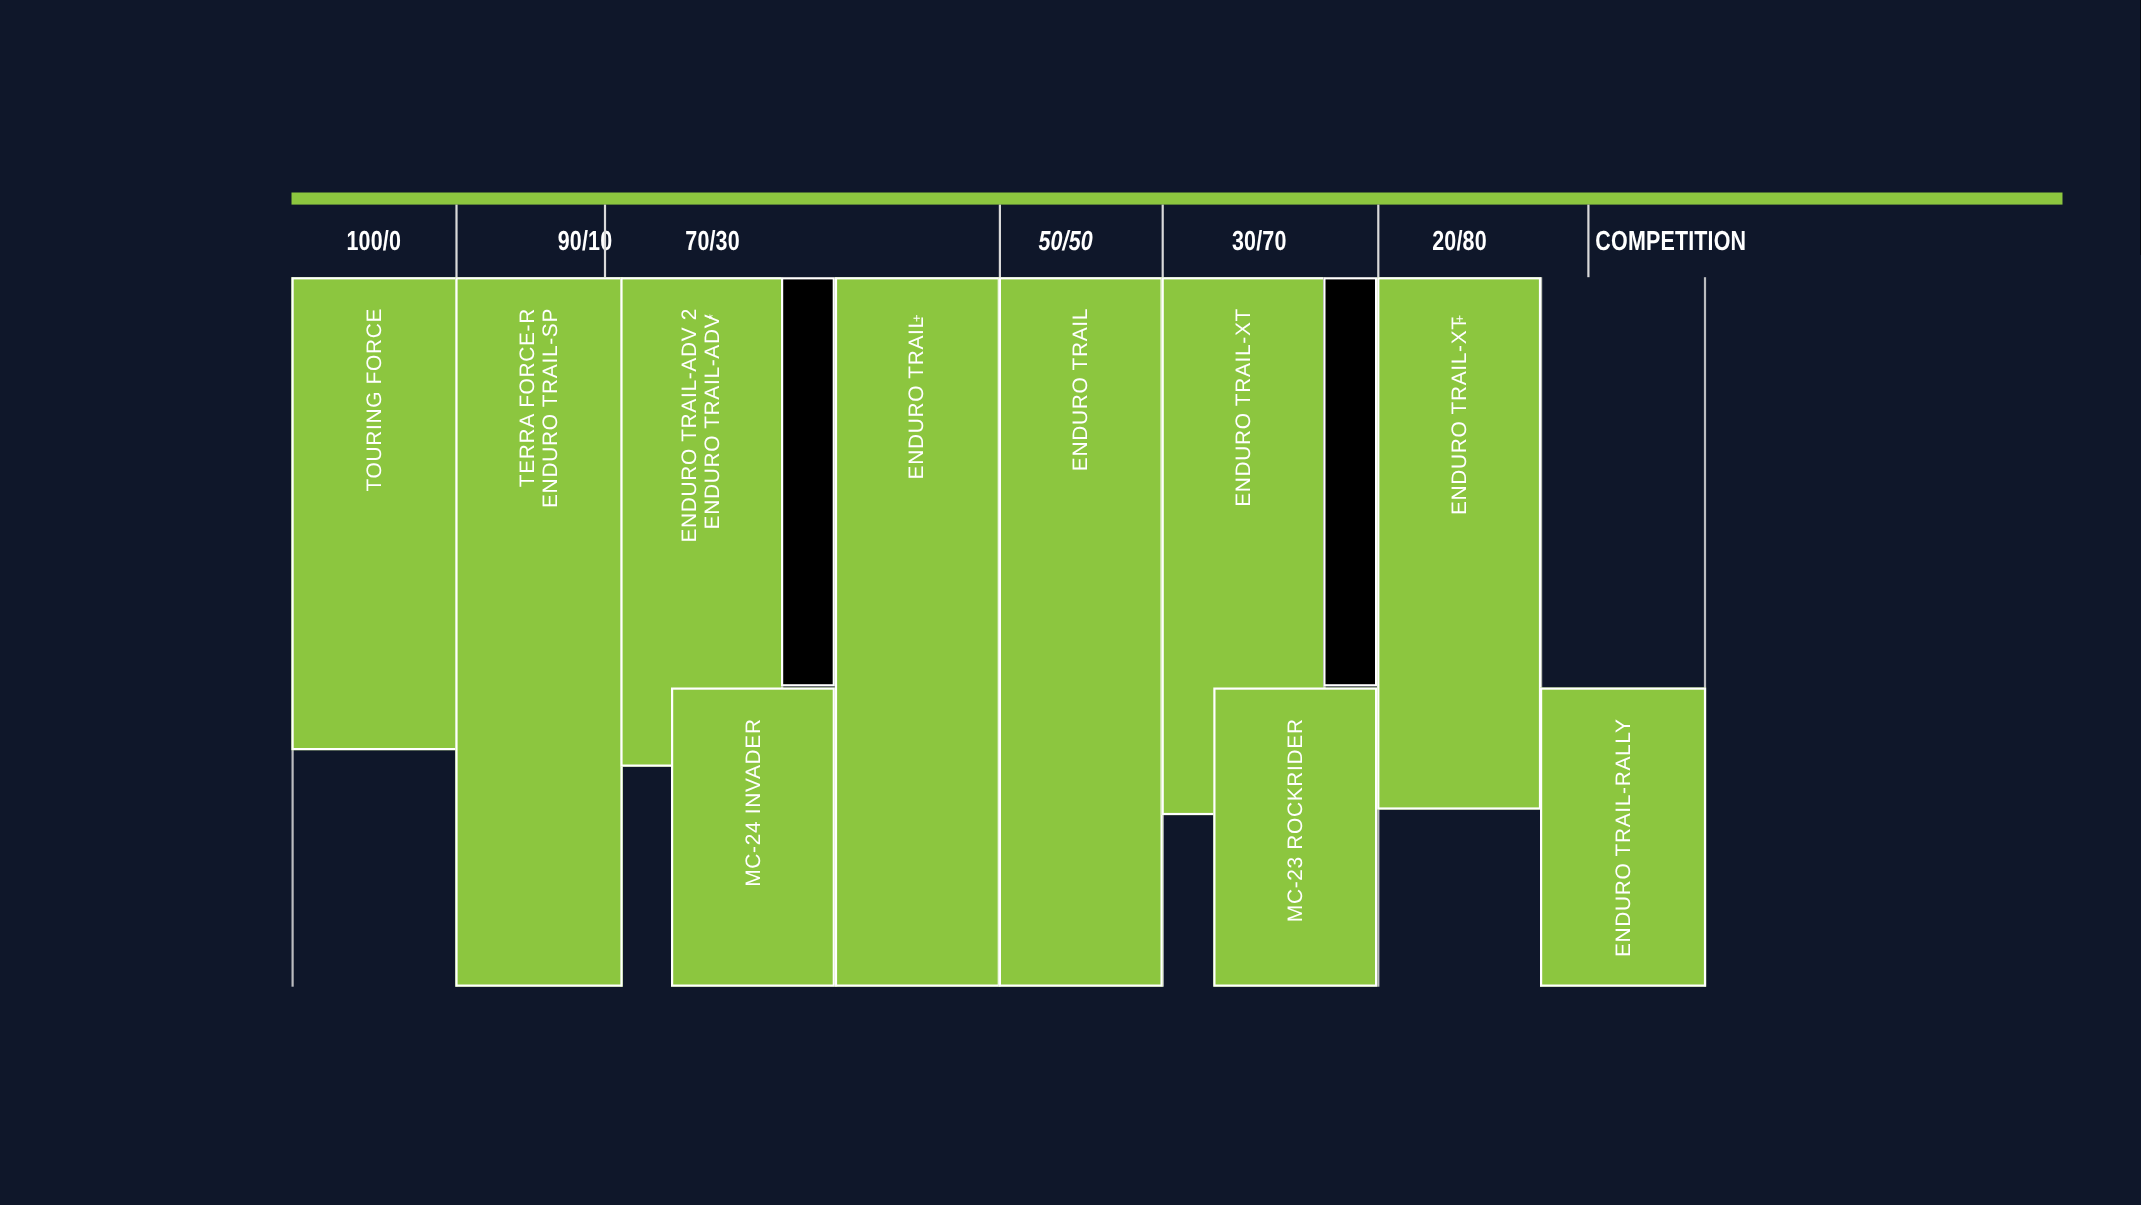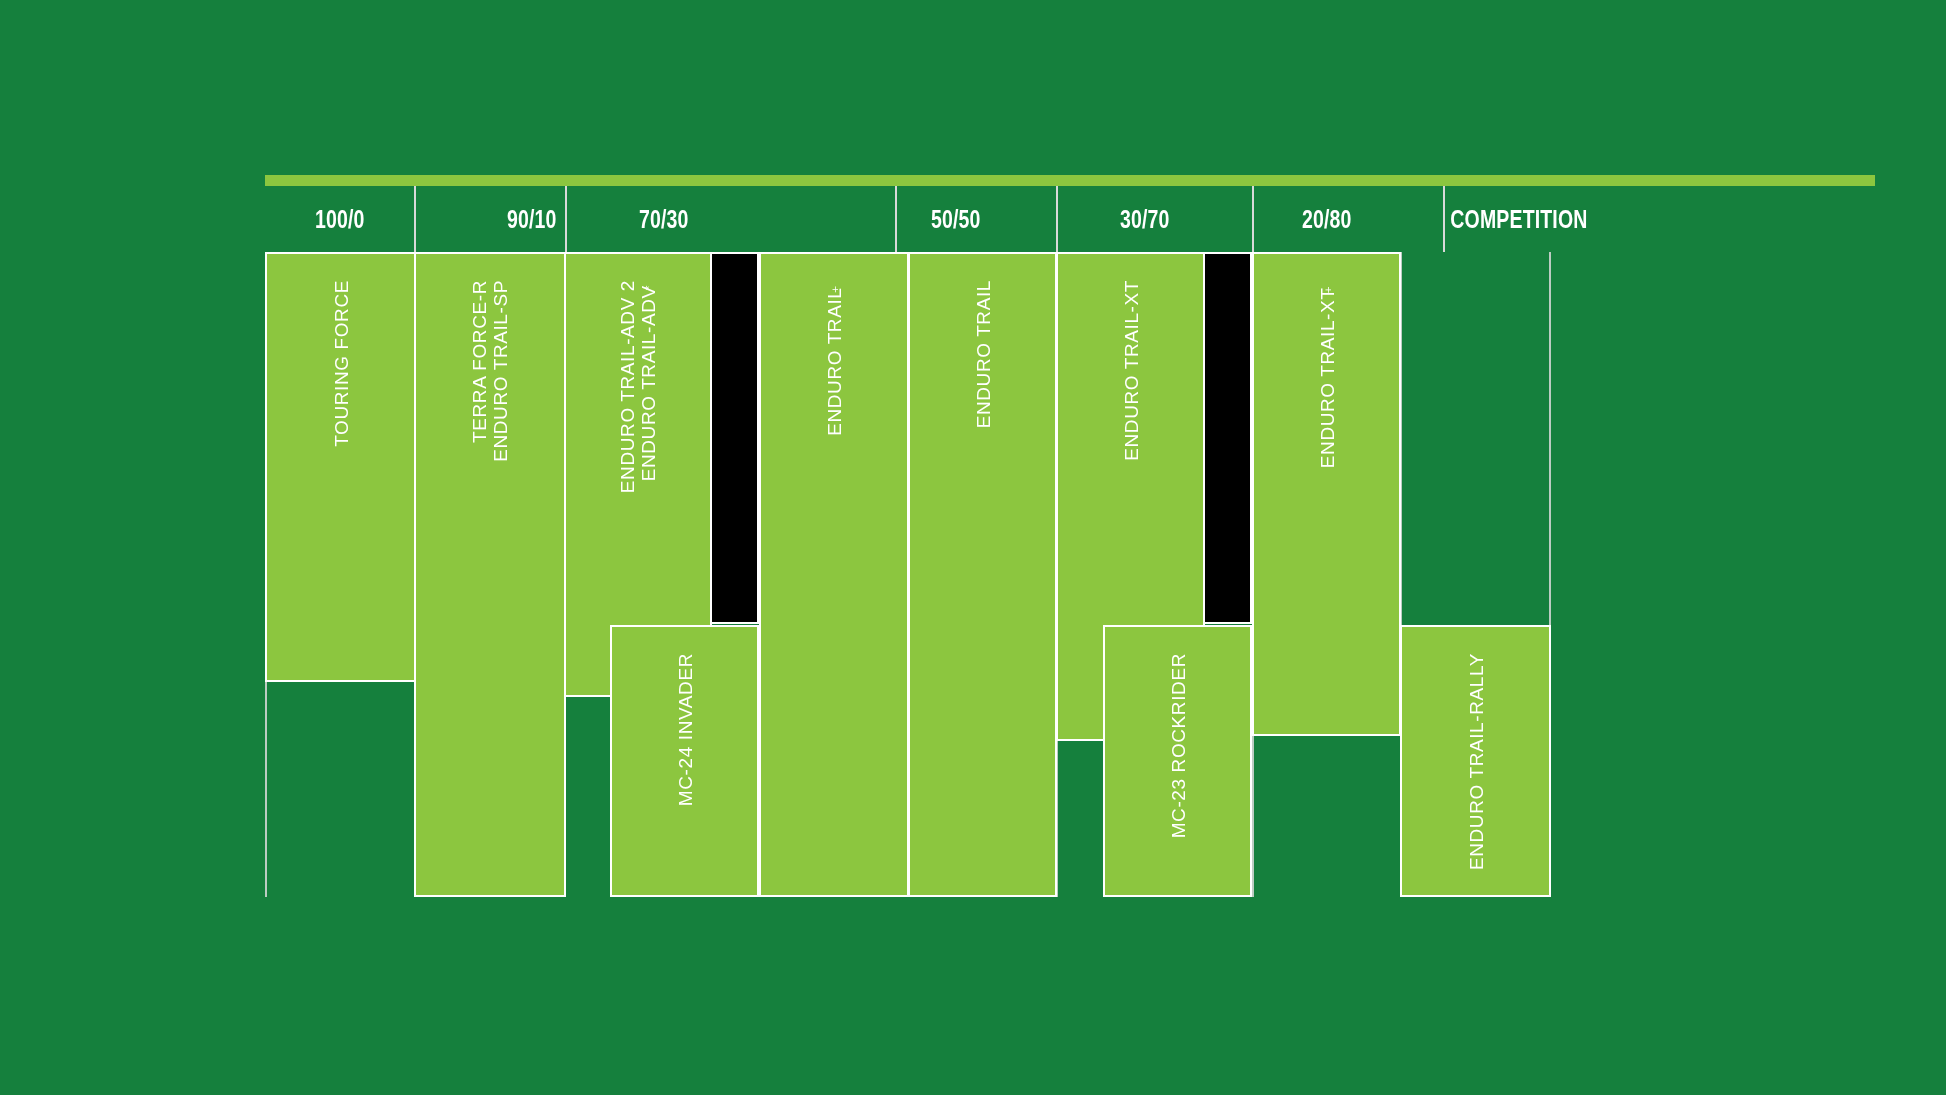--- a/index.html
+++ b/index.html
@@ -13,21 +13,21 @@
     height: 1095px;
     overflow: hidden;
     font-family: "Liberation Sans", sans-serif;
     -webkit-font-smoothing: antialiased;
   }
 
   #stage {
     position: relative;
     width: 1946px;
     height: 1095px;
-    background: #15803d;
+    background: #0f172a;
   }
 
   
   #chart {
     position: absolute;
     left: 265px;
     top: 175px;
     width: 1610px;
     height: 722px;
   }
@@ -143,24 +143,24 @@
 
     <div class="top-rule"></div>
 
     <div class="header-row">
       <div class="header-cell" style="left:0px;width:149px;">
         <span class="htxt">100/0</span>
       </div>
       <div class="header-cell" style="left:149px;width:150px;justify-content:flex-end;">
         <span class="htxt">90/10</span>
       </div>
-      <div class="header-cell" style="left:300px;width:195px;">
+      <div class="header-cell" style="left:284px;width:195px;">
         <span class="htxt">70/30</span>
       </div>
-      <div class="header-cell" style="left:630px;width:120px;">
+      <div class="header-cell" style="left:643px;width:120px;font-style:italic;">
         <span class="htxt">50/50</span>
       </div>
       <div class="header-cell" style="left:791px;width:176px;">
         <span class="htxt">30/70</span>
       </div>
       <div class="header-cell" style="left:987px;width:148px;">
         <span class="htxt">20/80</span>
       </div>
       <div class="header-cell" style="left:1135px;width:149px;margin-left:43px;">
         <span class="htxt">COMPETITION</span>

